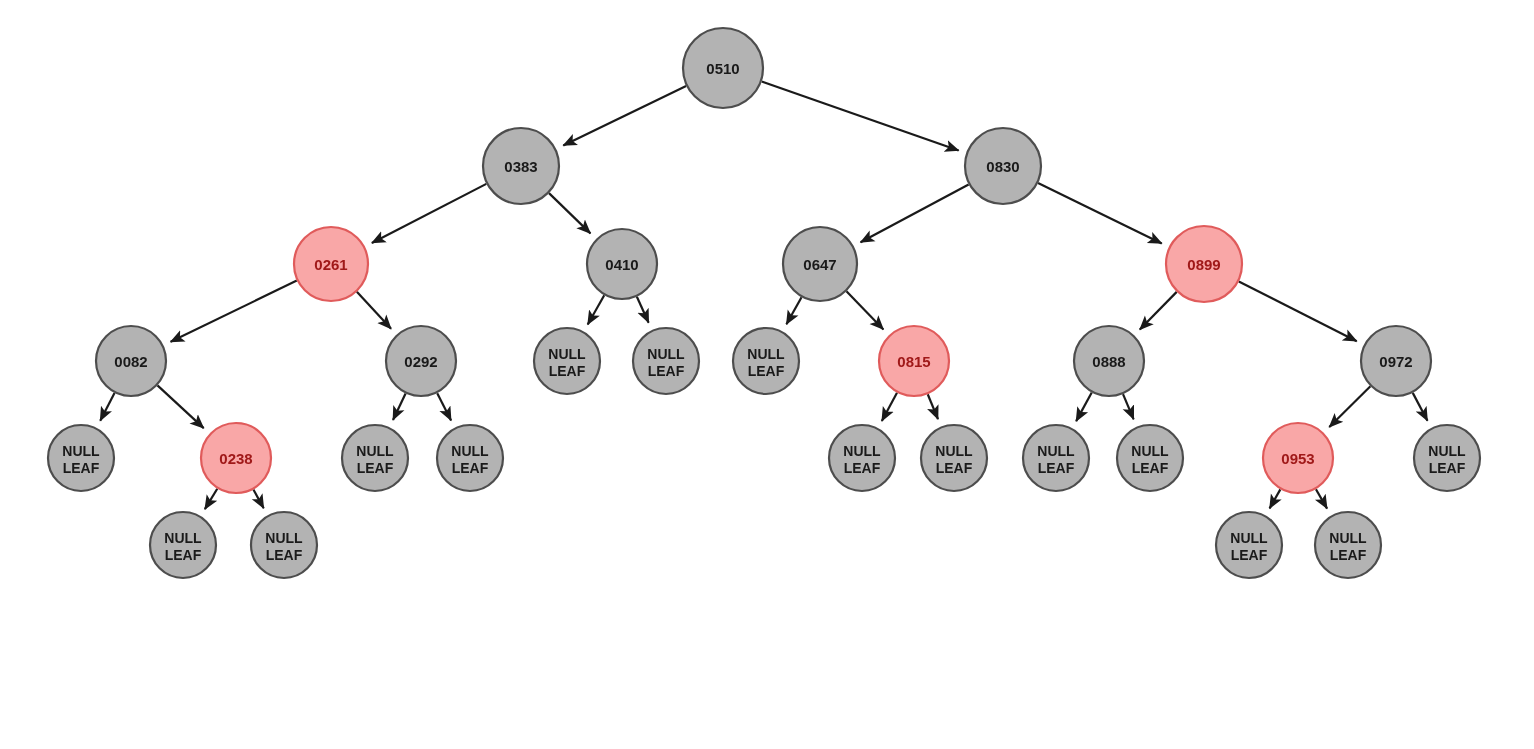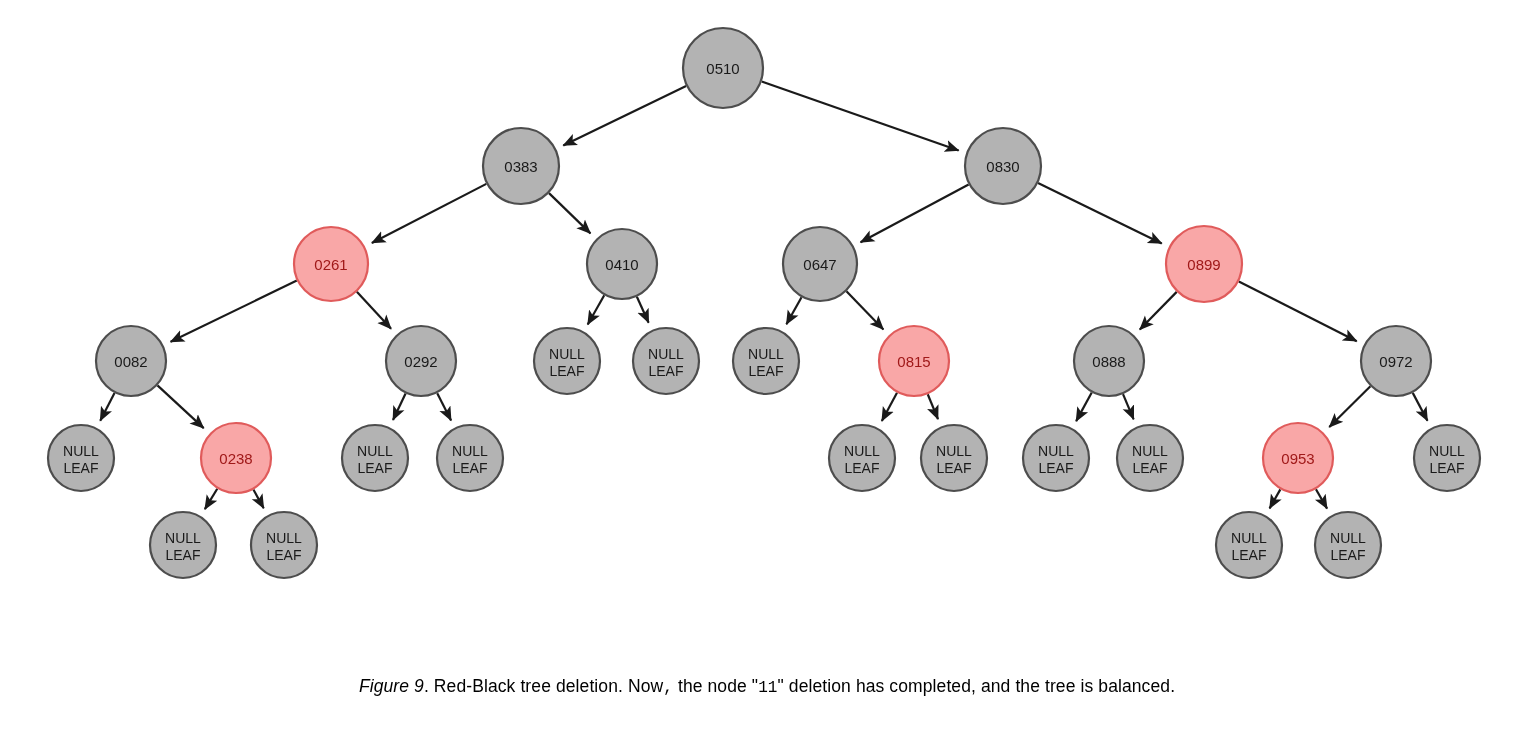--- a/index.html
+++ b/index.html
@@ -10,20 +10,21 @@
   body {
     width: 1534px;
     height: 749px;
     position: relative;
     font-family: "Liberation Sans", sans-serif;
     overflow: hidden;
   }
   #figure-root {
     position: absolute;
     inset: 0;
+    font-weight: bold;
   }
   svg#tree-svg {
     position: absolute;
     left: 0;
     top: 0;
     width: 1534px;
     height: 660px;
     display: block;
   }
   .node-circle-black {
@@ -249,17 +250,14 @@
           <text x="1249" y="560" class="leaf-label">LEAF</text>
         </g>
         <g>
           <circle cx="1348" cy="545" r="33" class="node-circle-black"></circle>
           <text x="1348" y="543" class="leaf-label">NULL</text>
           <text x="1348" y="560" class="leaf-label">LEAF</text>
         </g>
       </g>
   </svg>
 
-  <div class="caption">
-    <span class="fig-num">Figure 9</span><span>.</span><span> Red-Black tree deletion. Now</span><span class="mono">,</span><span> the node "</span><span class="mono">11</span><span>" deletion has completed, and the tree is balanced.</span>
-  </div>
 
 </div>
 
 </body></html>

